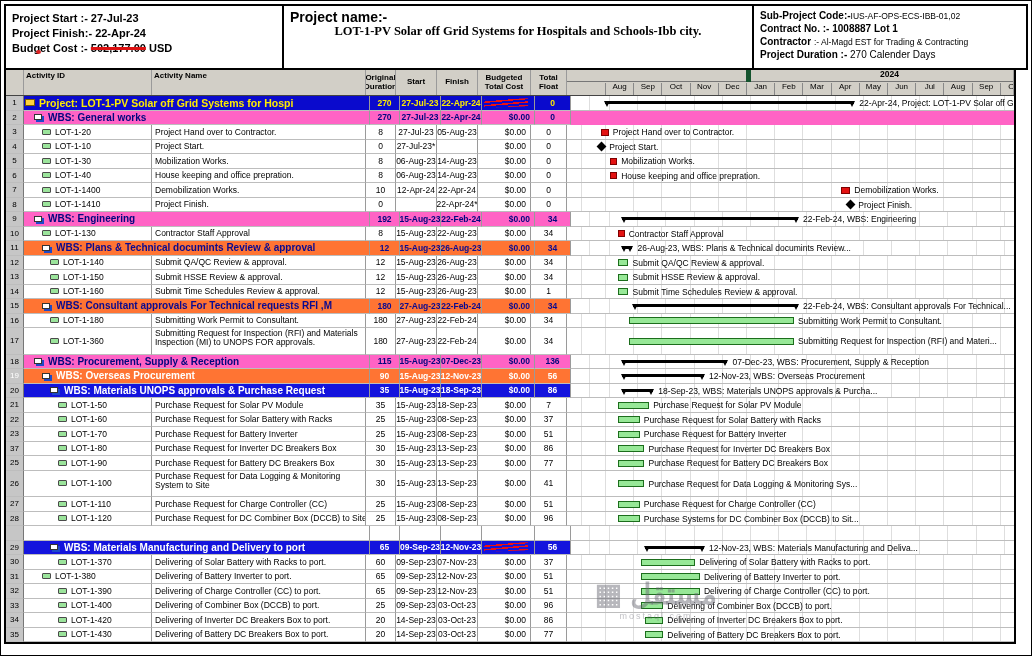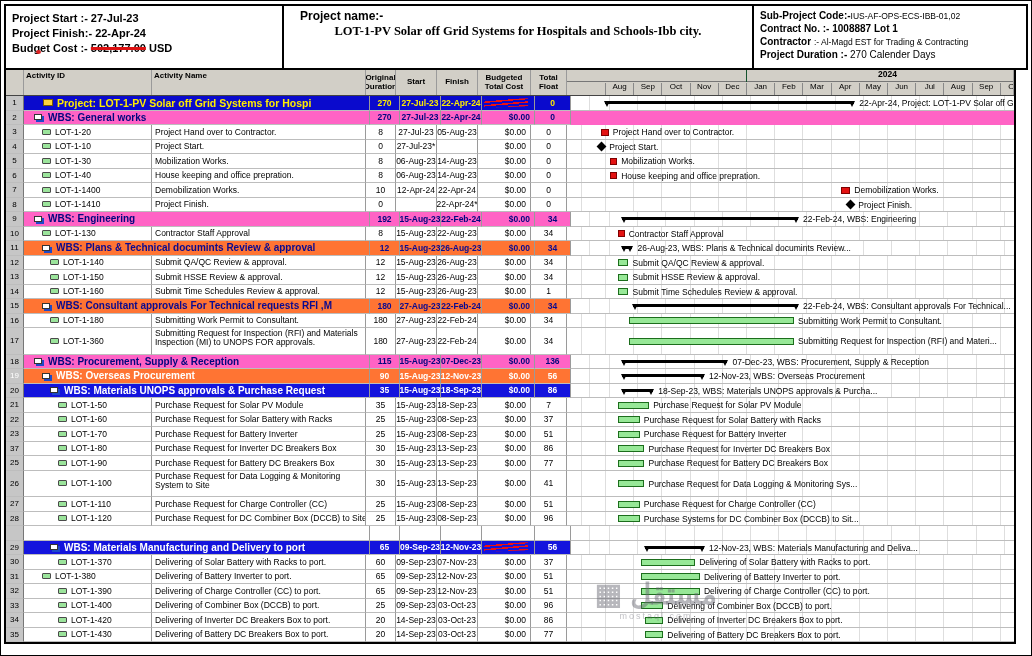--- a/index.html
+++ b/index.html
@@ -7,41 +7,41 @@
   .page { width:1032px; height:656px; border:1px solid #000; padding:3px; position:relative; background:#fff; }
 
   
   .hdr { display:flex; width:1024px; height:66px; border:2px solid #000; background:#fff; }
   .hbox { position:relative; height:100%; padding:3px 6px; }
   .hbox + .hbox { border-left:2px solid #000; }
   .hbox.left { width:276px; font-size:11px; font-weight:bold; }
   .hbox.left .hline { margin-top:3px; white-space:nowrap; }
   .hbox.center { width:470px; }
   .hbox.right { flex:1; font-size:10px; line-height:1.3; }
-  .pn { position:absolute; top:3px; left:16px; font-size:12px; font-weight:bold; }
+  .pn { position:absolute; top:3px; left:6px; font-size:14px; font-weight:bold; }
   .title { margin-top:15px; text-align:center; font-family:"Liberation Serif", serif; font-weight:bold; font-size:12.5px; }
   .subtitle { margin-top:4px; text-align:center; font-family:"Liberation Serif", serif; font-weight:bold; font-style:italic; font-size:12px; color:#cc0000; }
   .hl { font-weight:bold; }
   .hv-small { font-weight:normal; font-size:8.5px; }
   .hv { font-weight:normal; }
   .strike-red { text-decoration:line-through; text-decoration-color:#dd1111; text-decoration-thickness:3px; }
   .reddot { position:absolute; left:30px; top:44px; width:5px; height:4px; background:#d22; border-radius:50%; }
 
   
   .table { width:1012px; border:2px solid #000; border-top:none; background:#fff; }
   .thead { display:flex; height:26px; background:#d2cfc7; border-bottom:1px solid #444; }
   .th { border-right:1px solid #9a9a9a; font-size:8px; font-weight:bold; display:flex; align-items:center; justify-content:center; text-align:center; line-height:1.05; white-space:normal; overflow:hidden; }
   .th.id, .th.name { justify-content:flex-start; align-items:flex-start; padding:2px; text-align:left; }
   .w-num{width:18px} .w-id{width:128px} .w-name{width:214px} .w-dur{width:30px}
   .w-start{width:41px} .w-fin{width:41px} .w-cost{width:53px} .w-flt{width:36px}
   .gantt-head { flex:1; position:relative; overflow:hidden; }
   .yrow { position:absolute; top:0; left:0; right:0; height:12px; border-bottom:1px solid #777; }
   .mrow { position:absolute; top:12px; left:0; right:0; bottom:0; }
   .mcell { position:absolute; top:1px; width:28.2px; height:12px; border-left:1px solid #888; text-align:center; font-size:8px; font-weight:normal; }
-  .ycell { position:absolute; top:0; height:12px; border-left:1px solid #14532d; text-align:center; font-size:8.5px; font-weight:bold; }
+  .ycell { position:absolute; top:0; height:12px; border-left:5px solid #14532d; text-align:center; font-size:8.5px; font-weight:bold; }
 
   .tbody { width:100%; }
   .row { display:flex; width:100%; background:#fff; }
   .c { height:100%; border-right:1px solid #9a9a9a; border-bottom:1px solid #bdbdbd; overflow:hidden; white-space:nowrap; font-size:8.5px; color:#000; display:flex; align-items:center; }
   .c.id { padding-left:2px; }
   .c.name { padding-left:3px; }
   .c.name.wrap { white-space:normal; line-height:1.1; display:block; padding-top:1px; }
   .c.span2 { width:346px; font-weight:bold; }
   .c.dur, .c.start, .c.finish, .c.flt { justify-content:center; }
   .c.cost { justify-content:flex-end; padding-right:4px; }
@@ -163,21 +163,21 @@
             <div class="mcell" style="left: 348.2px;">Jul</div>
             <div class="mcell" style="left: 376.4px;">Aug</div>
             <div class="mcell" style="left: 404.6px;">Sep</div>
             <div class="mcell" style="left: 432.8px;">Oct</div>
           </div>
       </div>
     </div>
     <div class="tbody">
         <div class="row project" style="height: 14.5px;">
           <div class="c num">1</div>
-          <div class="c span2" style="padding-left: 19px; text-align: right;"><span class="icon folder-icon"></span>Project: LOT-1-PV Solar off Grid Systems for Hospi</div>
+          <div class="c span2" style="padding-left: 1px; text-align: right;"><span class="icon folder-icon"></span>Project: LOT-1-PV Solar off Grid Systems for Hospi</div>
           <div class="c dur w-dur">270</div>
           <div class="c start w-start">27-Jul-23</div>
           <div class="c finish w-fin">22-Apr-24</div>
           <div class="c cost w-cost">
             <span class="scribble"></span>
           </div>
           <div class="c flt w-flt">0</div>
           <div class="c gantt">
             <div class="sum" style="left: 34.24px; width: 249.1px; top: 5.25px;">
               <i class="tl"></i>

